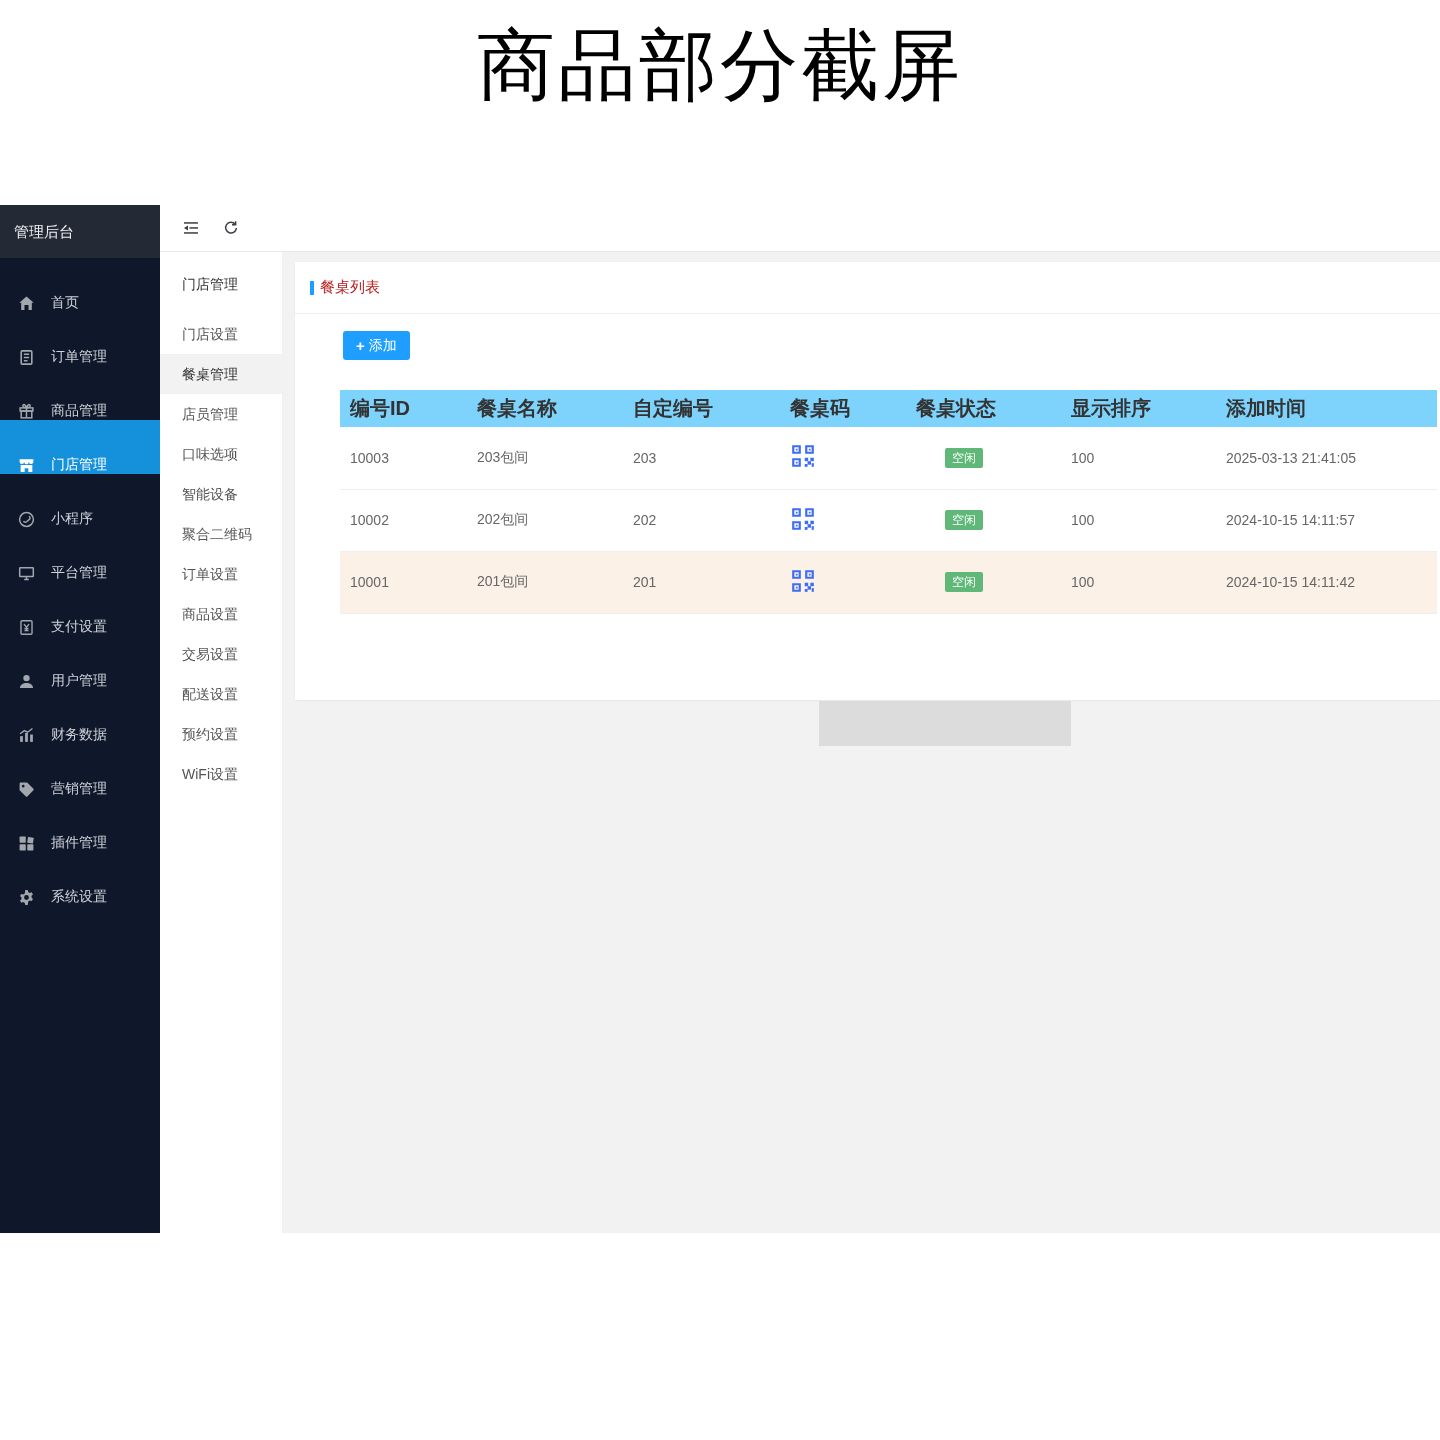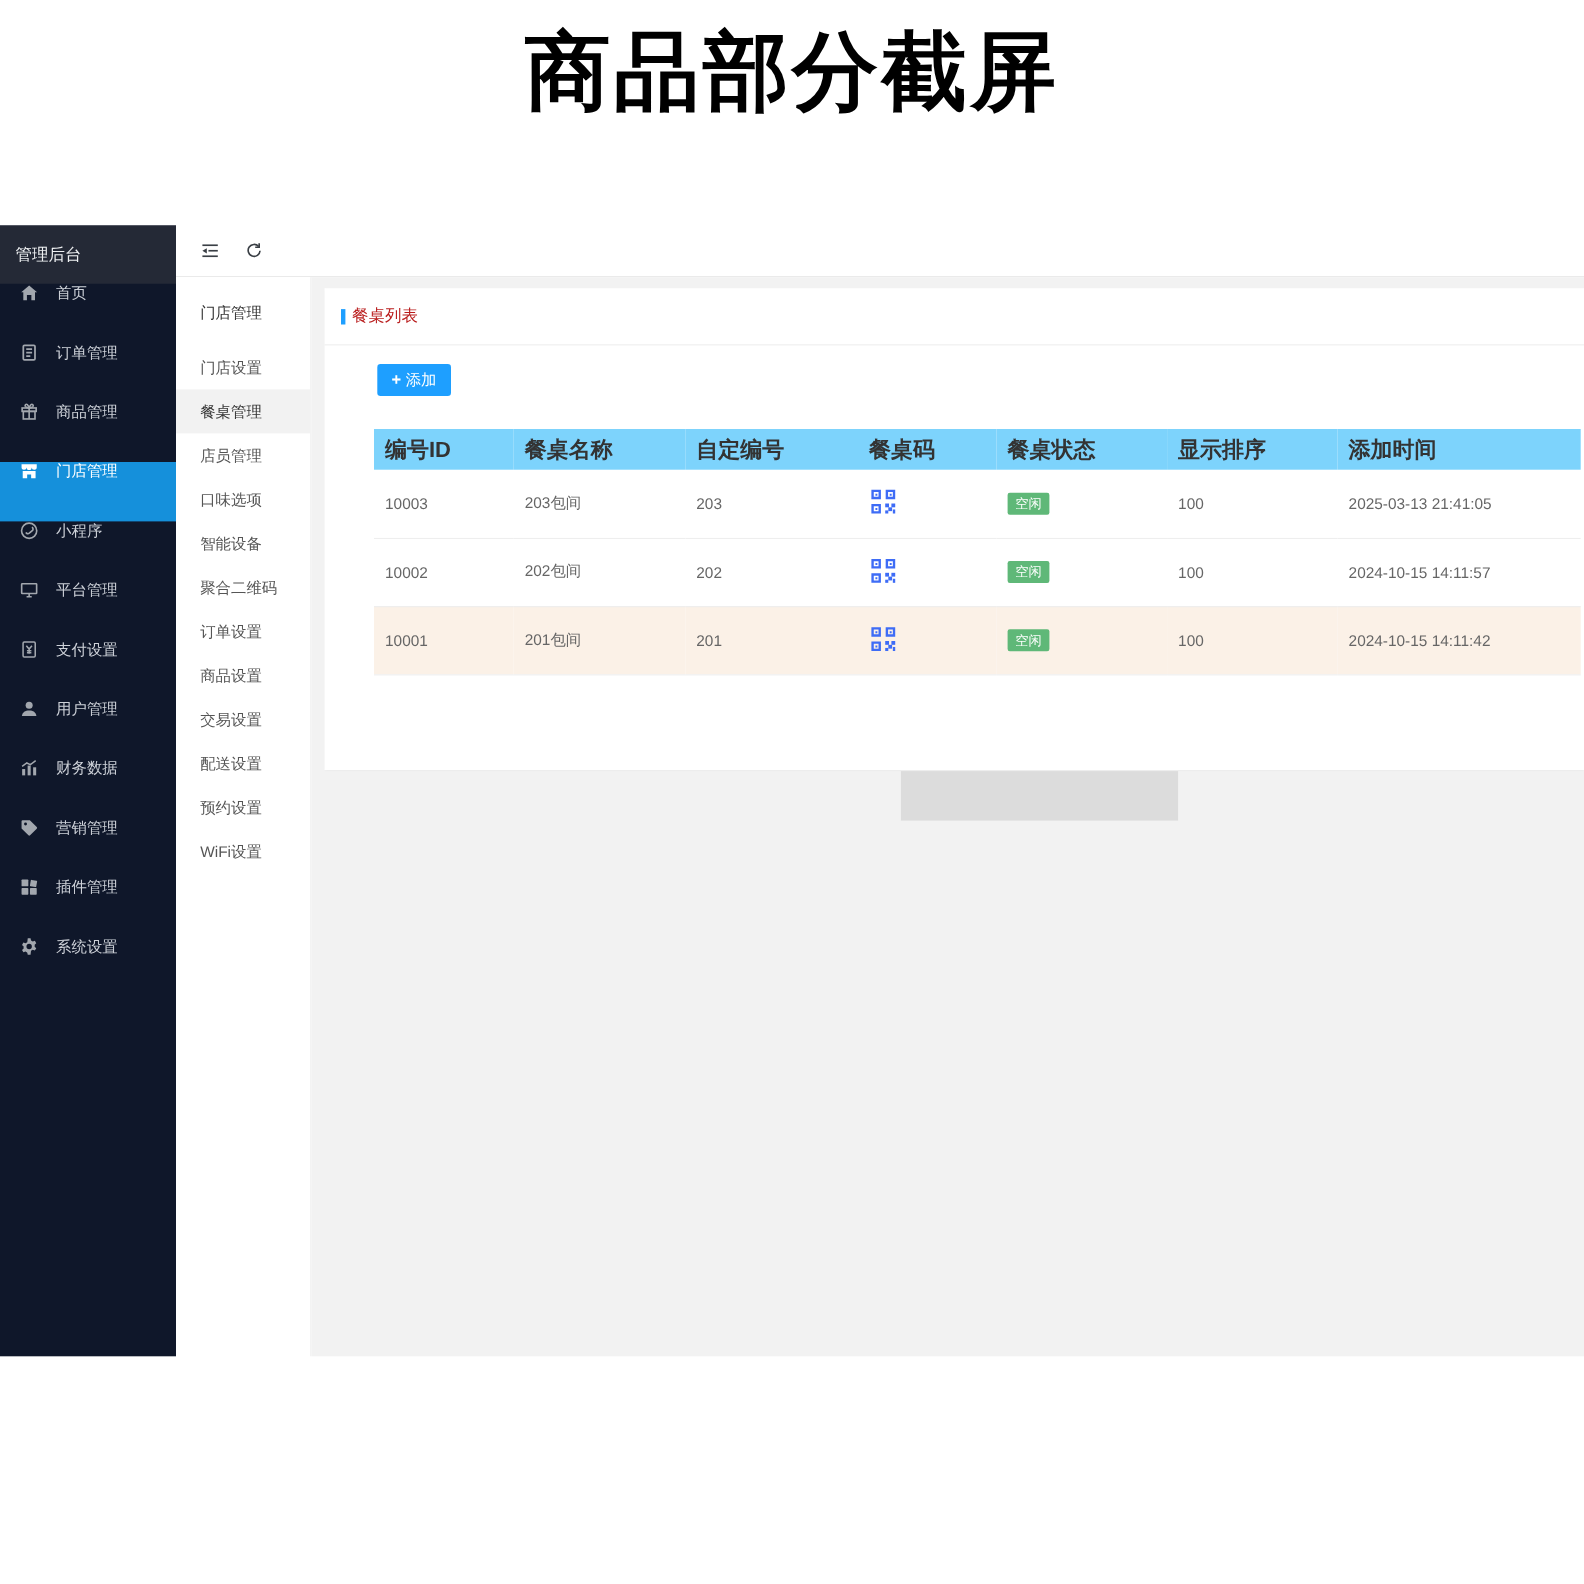--- a/index.html
+++ b/index.html
@@ -1,27 +1,27 @@
 <!DOCTYPE html>
 <html><head>
 <meta charset="utf-8">
 <style>
   * { margin:0; padding:0; box-sizing:border-box; }
   html,body { width:1440px; height:1440px; background:#fff;
     font-family:"Liberation Sans","DejaVu Sans",sans-serif; }
   .page-title { position:absolute; top:14px; left:0; width:1440px; text-align:center;
-    font-family:"DejaVu Serif","Liberation Serif",serif; font-weight:700;
+    font-family:"DejaVu Serif","Liberation Serif",serif; font-weight:400;
     font-size:78px; letter-spacing:3px; color:#000; }
 
   .app { position:absolute; top:205px; left:0; width:1440px; height:1028px; display:flex; }
 
   
   .sidebar { width:160px; background:#0f172a; flex:0 0 160px; }
   .logo { height:53px; line-height:53px; padding-left:14px; color:#eef0f2; font-size:15px; background:#242936; }
-  .side-item { height:54px; display:flex; align-items:flex-start; padding-left:18px; cursor:pointer; }
+  .side-item { height:54px; display:flex; align-items:flex-end; padding-left:18px; cursor:pointer; }
   .side-item .icon { width:17px; height:17px; color:#a2a7ae; display:inline-flex; }
   .side-item .icon svg { width:100%; height:100%; }
   .side-item .lbl { margin-left:16px; font-size:14px; color:#ced2d9; }
   .side-item.active { background:#1590db; }
   .side-item.active .icon { color:#fff; }
   .side-item.active .lbl { color:#fff; }
 
   
   .rightcol { flex:1; display:flex; flex-direction:column; min-width:0; }
   .topbar { height:47px; background:#fff; border-bottom:1px solid #e8e8e8;
@@ -48,21 +48,21 @@
     color:#fff; font-size:14px; border:none; border-radius:3px; cursor:pointer; }
   .btn-add .plus { font-weight:700; font-size:15px; margin-right:4px; }
 
   .table-wrap { margin:30px 0 0 45px; }
   table { border-collapse:collapse; table-layout:fixed; width:1097px; font-size:14px; }
   thead th { background:#7dd3fc; height:37px; text-align:left; padding-left:10px;
     color:#333; font-weight:700; font-size:20px; }
   tbody td { height:62px; padding-left:10px; color:#666; border-bottom:1px solid #eee; }
   tbody tr.hl td { background:#fbf1e7; }
   .badge { display:inline-block; background:#5FB878; color:#fff; font-size:12px;
-    padding:3px 7px; border-radius:2px; line-height:1.2; }
+    padding:3px 7px; border-radius:2px; line-height:1.2;margin-left:29px; }
   .qr { width:26px; height:26px; color:#3e6cf6; display:inline-flex; cursor:pointer; }
   .qr svg { width:100%; height:100%; }
 
   .gray-box { position:absolute; left:536px; top:449px; width:252px; height:45px; background:#dcdcdc; }
 </style>
 </head>
 <body>
 
 <h1 class="page-title">商品部分截屏</h1>
 

